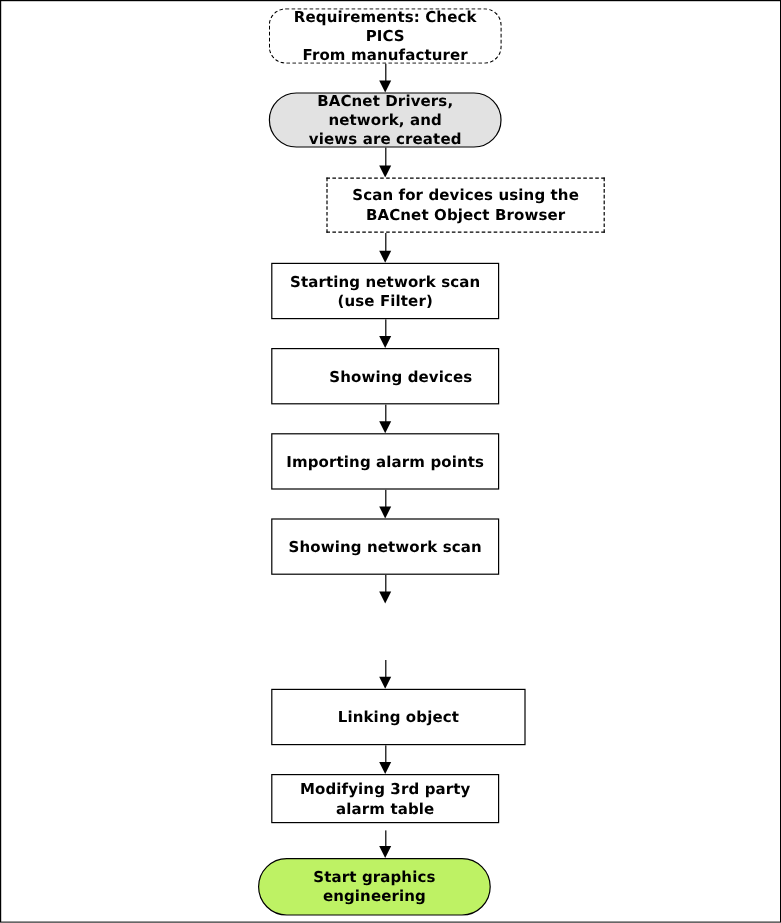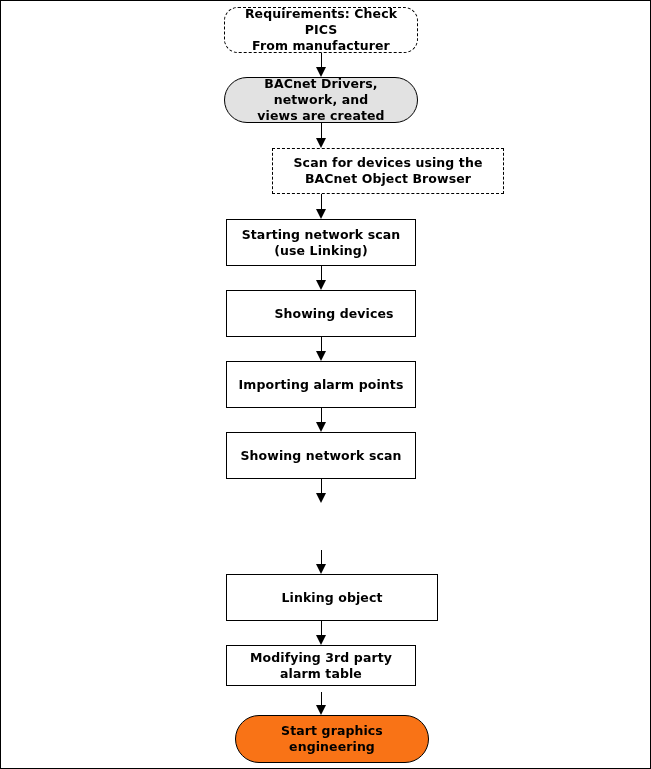--- a/index.html
+++ b/index.html
@@ -131,22 +131,22 @@
         <div class="stem" style="height: 14px;"></div>
         <div class="head" style="top: 13px;"></div>
       </div>
       <div class="node shape-round-dashed fill-white" style="left: 223px; top: 6px; width: 194px; height: 46px; background: rgb(255, 255, 255);">Requirements: Check PICS
 From manufacturer</div>
       <div class="node shape-round fill-gray" style="left: 223px; top: 76px; width: 194px; height: 46px; background: rgb(226, 226, 226);">BACnet Drivers, network, and
 views are created</div>
       <div class="node shape-rect-dashed fill-white" style="left: 223px; top: 147px; width: 232px; height: 46px; background: rgb(255, 255, 255); margin-left: 48px;">Scan for devices using the
 BACnet Object Browser</div>
       <div class="node shape-rect fill-white" style="left: 225px; top: 218px; width: 190px; height: 47px; background: rgb(255, 255, 255);">Starting network scan
-(use Linking)</div>
+(use Filter)</div>
       <div class="node shape-rect fill-white" style="left: 225px; top: 289px; width: 190px; height: 47px; background: rgb(255, 255, 255); padding-left: 32px;">Showing devices</div>
       <div class="node shape-rect fill-white" style="left: 225px; top: 360px; width: 190px; height: 47px; background: rgb(255, 255, 255);">Importing alarm points</div>
       <div class="node shape-rect fill-white" style="left: 225px; top: 431px; width: 190px; height: 47px; background: rgb(255, 255, 255);">Showing network scan</div>
       <div class="node shape-rect fill-white" style="left: 225px; top: 573px; width: 212px; height: 47px; background: rgb(255, 255, 255);">Linking object</div>
       <div class="node shape-rect fill-white" style="left: 225px; top: 644px; width: 190px; height: 41px; background: rgb(255, 255, 255);">Modifying 3rd party
 alarm table</div>
-      <div class="node shape-stadium fill-gray" style="left: 234px; top: 714px; width: 194px; height: 48px; background: #f97316;">Start graphics engineering</div>
+      <div class="node shape-stadium fill-gray" style="left: 214px; top: 714px; width: 194px; height: 48px; background: #bef264;">Start graphics engineering</div>
     </div>
 </div>
 
 </body></html>

